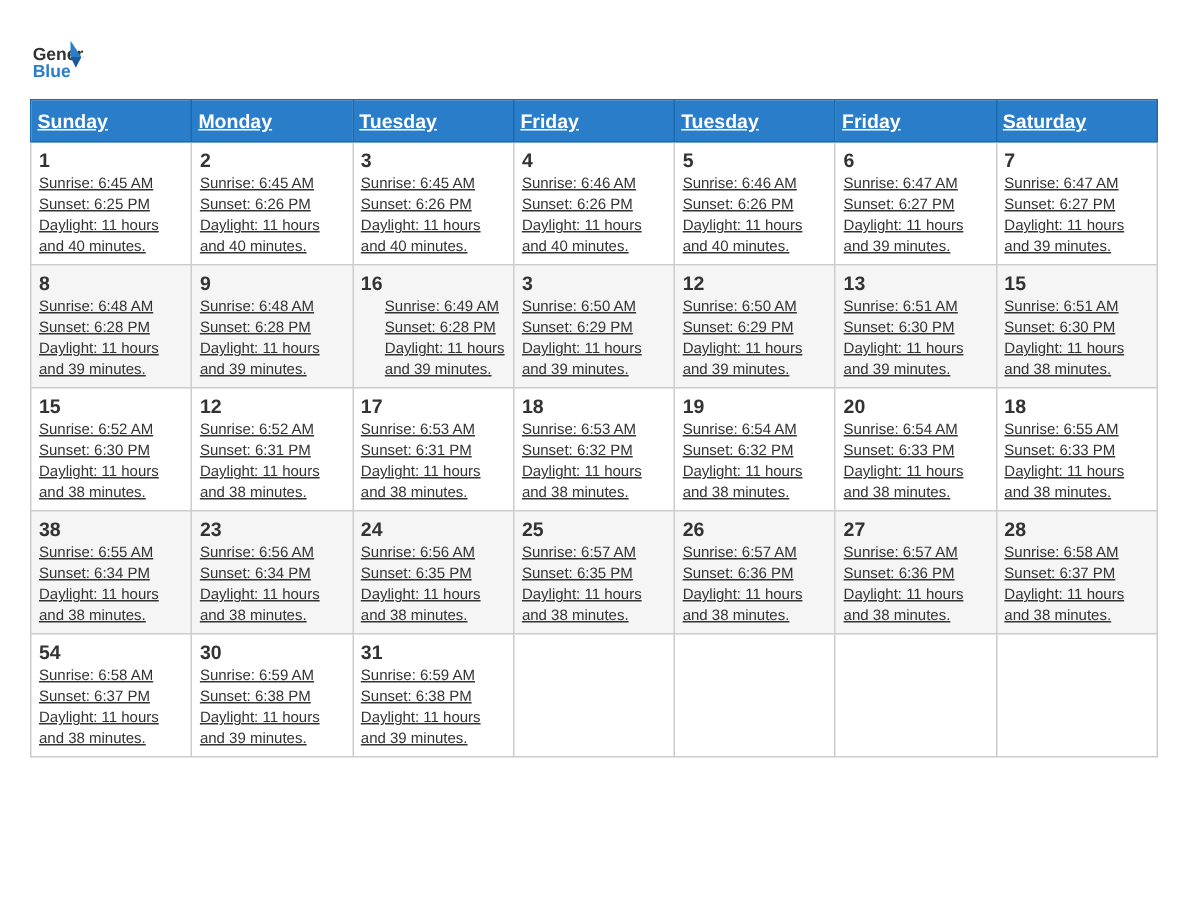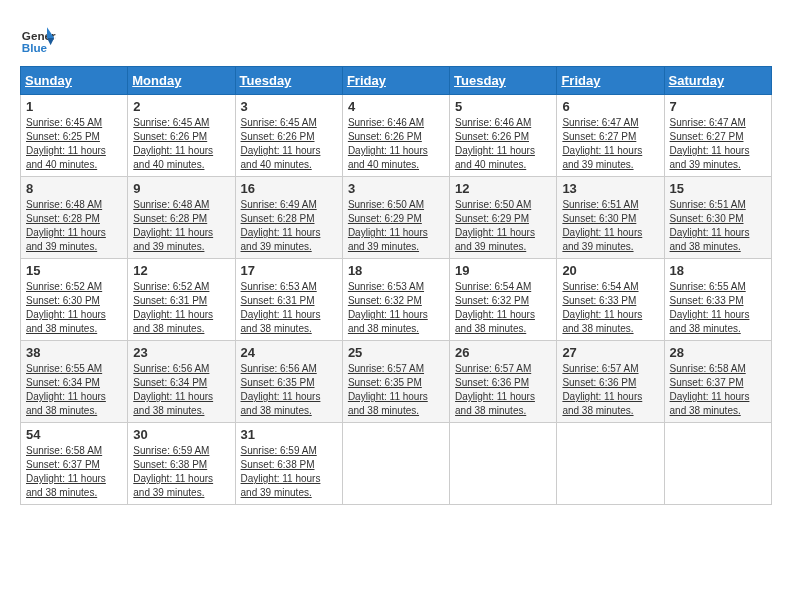--- a/index.html
+++ b/index.html
@@ -176,21 +176,21 @@
         </td>
         <td>
           <span class="day-num">9</span>
           <div class="day-info" style="white-space: pre-line;">Sunrise: 6:48 AM
 Sunset: 6:28 PM
 Daylight: 11 hours
 and 39 minutes.</div>
         </td>
         <td>
           <span class="day-num">16</span>
-          <div class="day-info" style="white-space: pre-line;">Sunrise: 6:49 AM
+          <div class="day-info" style="white-space: pre-line; margin-left: 16px;">Sunrise: 6:49 AM
 Sunset: 6:28 PM
 Daylight: 11 hours
 and 39 minutes.</div>
         </td>
         <td>
           <span class="day-num">3</span>
           <div class="day-info" style="white-space: pre-line;">Sunrise: 6:50 AM
 Sunset: 6:29 PM
 Daylight: 11 hours
 and 39 minutes.</div>

